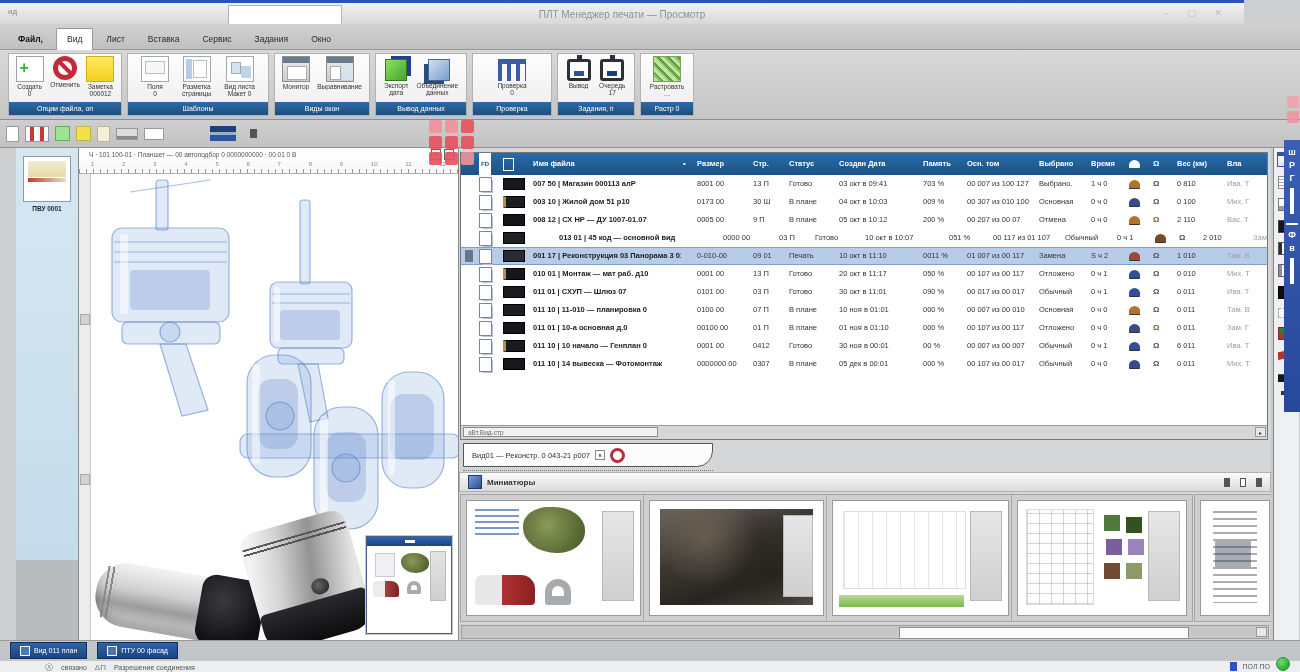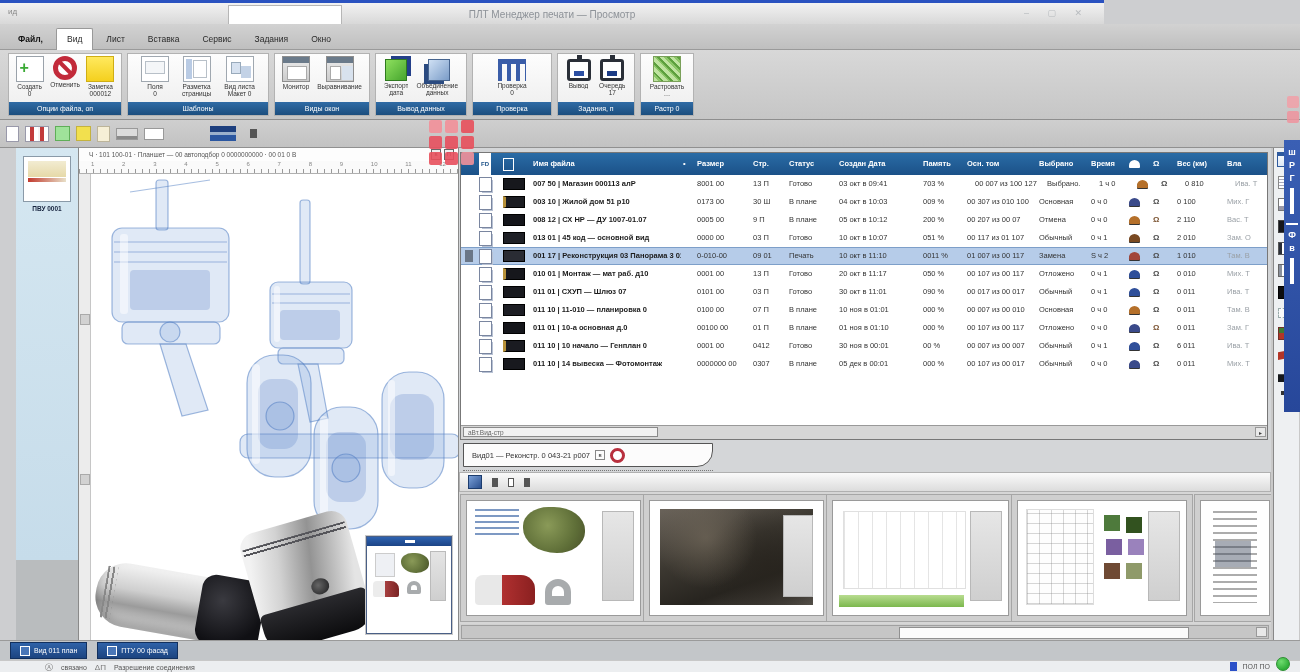--- a/index.html
+++ b/index.html
@@ -1,19 +1,19 @@
 <!DOCTYPE html>
 <html><head>
 <meta charset="utf-8">
 <style>
   html,body{margin:0;padding:0;background:#d0d2d4;}
   #app{position:relative;width:1300px;height:672px;overflow:hidden;background:#cdced0;
        font-family:"Liberation Sans","DejaVu Sans",sans-serif;user-select:none;}
   
-  .titlebar{position:absolute;left:0;top:0;width:1104px;height:24px;
+  .titlebar{position:absolute;left:0;top:0;width:1244px;height:24px;
     background:linear-gradient(#f2f2f2,#d8d8d8);border-top:3px solid #2a52c0;box-sizing:border-box;}
   .appmark{position:absolute;left:8px;top:4px;font-size:8px;color:#888;}
   .qabox{position:absolute;left:228px;top:2px;width:112px;height:19px;background:#fff;border:1px solid #b6b6b6;}
   .wtitle{position:absolute;left:50%;transform:translateX(-50%);top:6px;font-size:10px;color:#8d9298;white-space:nowrap;}
   .wctrl{position:absolute;right:14px;top:5px;font-size:9px;color:#9aa0a6;letter-spacing:8px;opacity:.6;}
   
   #rtabs{position:absolute;left:0;top:24px;width:1300px;height:26px;background:linear-gradient(#d2d2d2,#bfbfbf);
     border-bottom:1px solid #9a9a9a;display:flex;align-items:flex-end;padding-left:8px;gap:3px;box-sizing:border-box;}
   .rtab{height:19px;line-height:19px;padding:0 10px;font-size:8.5px;color:#2a2a2a;}
   .rtab:first-child{font-weight:bold;color:#111;}
@@ -463,21 +463,21 @@
               <div class="td td-doc" style="width: 30px;">
                 <div class="rthumb" style="background: rgb(23, 24, 29);"></div>
               </div>
               <div class="td td-name" style="width: 150px;">007 50 | Магазин 000113 алР</div>
               <div class="td td-text" style="width: 14px;"></div>
               <div class="td td-num" style="width: 56px;">8001 00</div>
               <div class="td td-num" style="width: 36px;">13 П</div>
               <div class="td td-text" style="width: 50px;">Готово</div>
               <div class="td td-text" style="width: 84px;">03 окт в 09:41</div>
               <div class="td td-num" style="width: 44px;">703 %</div>
-              <div class="td td-text" style="width: 72px; margin-left: 8px;">00 007 из 100 127</div>
+              <div class="td td-text" style="width: 72px;">00 007 из 100 127</div>
               <div class="td td-text" style="width: 52px;">Выбрано.</div>
               <div class="td td-text" style="width: 38px;">1 ч 0</div>
               <div class="td td-printer" style="width: 24px;">
                 <div class="dome" style="background: rgb(181, 112, 42);"></div>
               </div>
               <div class="td td-bell" style="width: 24px;">
                 <span class="rbell" style="color: rgb(74, 74, 74);">Ω</span>
               </div>
               <div class="td td-num" style="width: 50px;">0 810</div>
               <div class="td td-muted" style="width: 36px;">Ива. Т</div>
@@ -537,21 +537,21 @@
               <div class="td td-muted" style="width: 36px;">Вас. Т</div>
             </div>
             <div class="tr">
               <div class="td td-corner" style="width: 16px;"></div>
               <div class="td td-fd" style="width: 24px;">
                 <div class="rowdoc"></div>
               </div>
               <div class="td td-doc" style="width: 30px;">
                 <div class="rthumb" style="background: rgb(31, 32, 38);"></div>
               </div>
-              <div class="td td-name" style="width: 150px;">013 01 | 45 код — основной вид</div>
+              <div class="td td-name" style="width: 150px; margin-left: 26px;">013 01 | 45 код — основной вид</div>
               <div class="td td-text" style="width: 14px;"></div>
               <div class="td td-num" style="width: 56px;">0000 00</div>
               <div class="td td-num" style="width: 36px;">03 П</div>
               <div class="td td-text" style="width: 50px;">Готово</div>
               <div class="td td-text" style="width: 84px;">10 окт в 10:07</div>
               <div class="td td-num" style="width: 44px;">051 %</div>
               <div class="td td-text" style="width: 72px;">00 117 из 01 107</div>
               <div class="td td-text" style="width: 52px;">Обычный</div>
               <div class="td td-text" style="width: 38px;">0 ч 1</div>
               <div class="td td-printer" style="width: 24px;">
@@ -764,20 +764,21 @@
       <div class="filetab">
         <span>Вид01 — Реконстр. 0 043-21 р007</span>
         <span class="ft-badge">в</span>
         <span class="ft-rec"></span>
       </div>
       <div class="dotline"></div>
 
       <div class="thumbpanel">
         <div class="tph">
           <span class="tph-icon"></span>
+          <span class="tph-label">Миниатюры</span>
           <span class="tph-btn"></span>
           <span class="tph-btn b2"></span>
           <span class="tph-btn"></span>
         </div>
         <div id="cards">
             <div class="card card-collage" style="left: 7px; width: 173px;">
               <div class="pt pt-bluetext"></div>
               <div class="pt pt-blob"></div>
               <div class="pt pt-car"></div>
               <div class="pt pt-clamp"></div>

